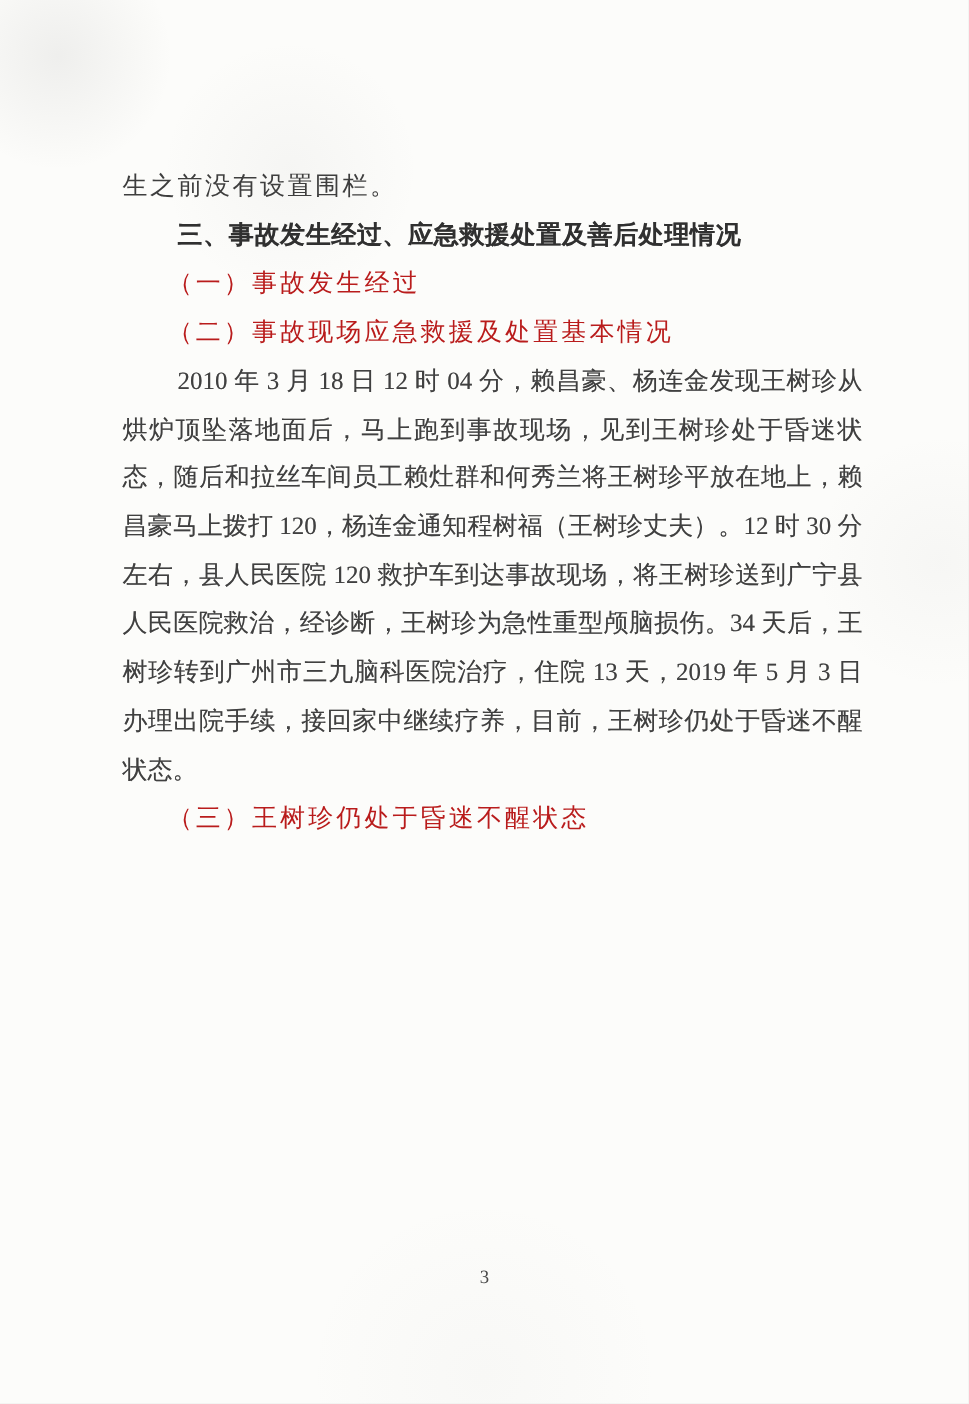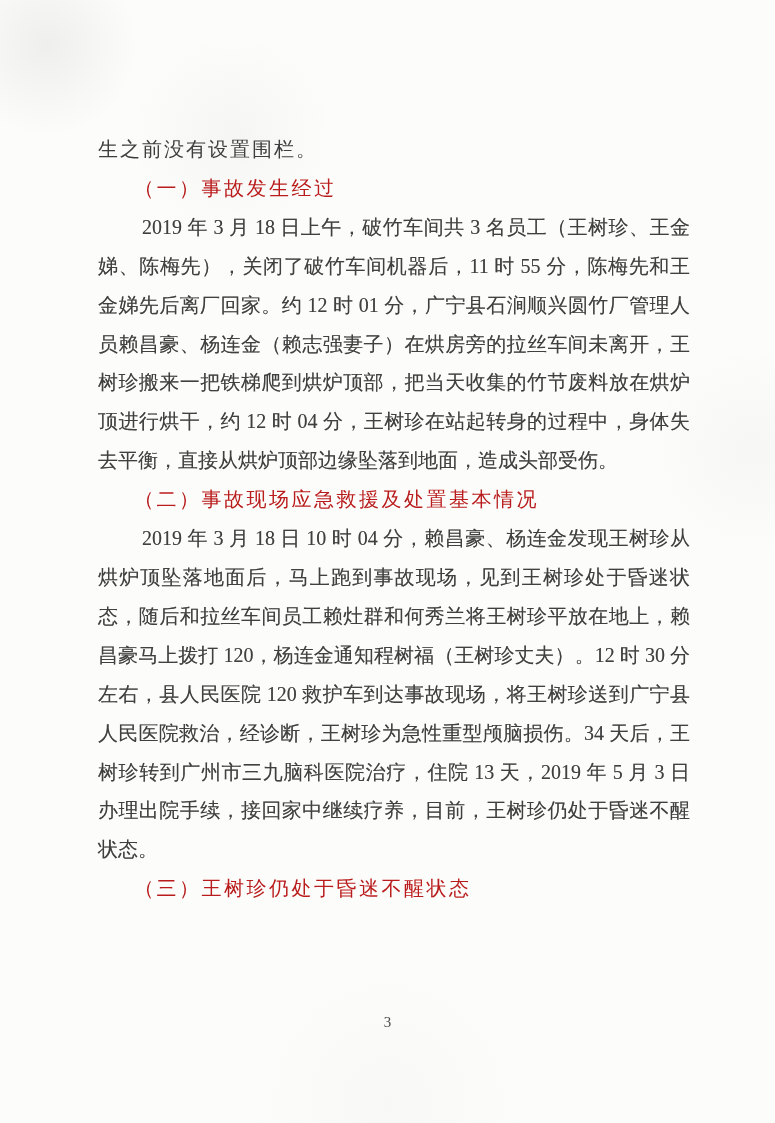--- a/index.html
+++ b/index.html
@@ -78,24 +78,24 @@
     color: #4a4a4a;
   }
 </style>
 </head>
 <body>
 
 <div class="page">
   <div class="content">
     <p class="carryover">生之前没有设置围栏。</p>
 
+    <h2 class="heading">三、事故发生经过、应急救援处置及善后处理情况</h2>
 
     <h3 class="sub-title">（一）事故发生经过</h3>
-    <p class="para">2019 年 3 月 18 日上午，破竹车间共 3 名员工（王树珍、王金娣、陈梅先），关闭了破竹车间机器后，11 时 55 分，陈梅先和王金娣先后离厂回家。约 12 时 01 分，广宁县石涧顺兴圆竹厂管理人员赖昌豪、杨连金（赖志强妻子）在烘房旁的拉丝车间未离开，王树珍搬来一把铁梯爬到烘炉顶部，把当天收集的竹节废料放在烘炉顶进行烘干，约 12 时 04 分，王树珍在站起转身的过程中，身体失去平衡，直接从烘炉顶部边缘坠落到地面，造成头部受伤。</p>
 
     <h3 class="sub-title">（二）事故现场应急救援及处置基本情况</h3>
-    <p class="para">2019 年 3 月 18 日 10 时 04 分，赖昌豪、杨连金发现王树珍从烘炉顶坠落地面后，马上跑到事故现场，见到王树珍处于昏迷状态，随后和拉丝车间员工赖灶群和何秀兰将王树珍平放在地上，赖昌豪马上拨打 120，杨连金通知程树福（王树珍丈夫）。12 时 30 分左右，县人民医院 120 救护车到达事故现场，将王树珍送到广宁县人民医院救治，经诊断，王树珍为急性重型颅脑损伤。34 天后，王树珍转到广州市三九脑科医院治疗，住院 13 天，2019 年 5 月 3 日办理出院手续，接回家中继续疗养，目前，王树珍仍处于昏迷不醒状态。</p>
+    <p class="para">2010 年 3 月 18 日 12 时 04 分，赖昌豪、杨连金发现王树珍从烘炉顶坠落地面后，马上跑到事故现场，见到王树珍处于昏迷状态，随后和拉丝车间员工赖灶群和何秀兰将王树珍平放在地上，赖昌豪马上拨打 120，杨连金通知程树福（王树珍丈夫）。12 时 30 分左右，县人民医院 120 救护车到达事故现场，将王树珍送到广宁县人民医院救治，经诊断，王树珍为急性重型颅脑损伤。34 天后，王树珍转到广州市三九脑科医院治疗，住院 13 天，2019 年 5 月 3 日办理出院手续，接回家中继续疗养，目前，王树珍仍处于昏迷不醒状态。</p>
 
     <h3 class="sub-title">（三）王树珍仍处于昏迷不醒状态</h3>
   </div>
 
   <div class="page-number">3</div>
 </div>
 
 </body></html>

